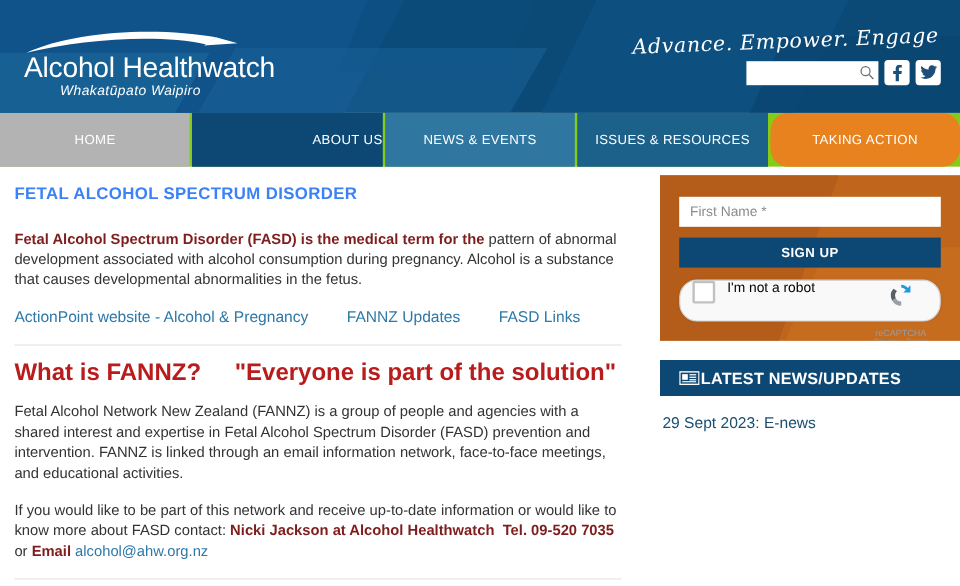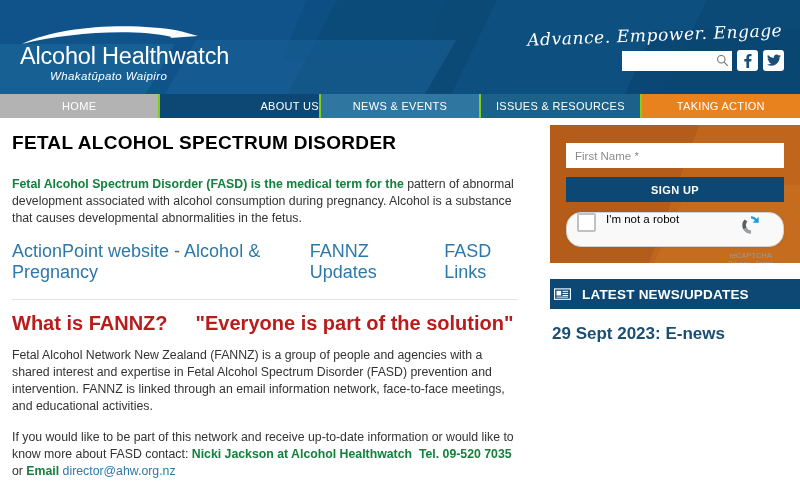--- a/index.html
+++ b/index.html
@@ -118,33 +118,33 @@
     width: 21px; height: 21px;
     background: #ffffff;
     border-radius: 3px;
     display: flex; align-items: center; justify-content: center;
     cursor: pointer;
   }
 
   
   .nav {
     display: flex;
-    width: 800px; height: 24px;
+    width: 800px; height: 45px;
     background: #84cc16;
   }
   .nav-item {
     flex: 1 1 0;
     display: flex; align-items: center; justify-content: center;
     color: #ffffff;
     font-size: 11px;
     letter-spacing: 0.3px;
     cursor: pointer;
     margin-right: 2px;
   }
-  .nav-item:last-child { margin-right: 0; }
+  .nav-item:last-child { margin-right: 0; border-radius: 15px; }
   .nav-home    { background: #b3b3b3; }
   .nav-about   { background: #0d4875; justify-content: flex-end; }
   .nav-news    { background: #2f77a0; }
   .nav-issues  { background: #1c6189; }
   .nav-taking  { background: #e8821e; }
 
   
   .page {
     display: flex;
     width: 800px;
@@ -155,39 +155,39 @@
     width: 540px;
     padding: 14px 22px 0 12px;
   }
   .aside {
     width: 260px;
     padding: 7px 12px 0 10px;
   }
 
   
   .page-title {
-    color: #000000;
-    font-size: 19px;
+    color: #3b82f6;
+    font-size: 14px;
     font-weight: bold;
     letter-spacing: 0.3px;
     margin-bottom: 22px;
   }
   .body-p {
     color: #333333;
     font-size: 12.3px;
     line-height: 17px;
     margin-bottom: 14px;
   }
-  .body-p b { color: #15803d; }
+  .body-p b { color: #7f1d1d; }
   .link { color: #2d78a8; text-decoration: none; cursor: pointer; }
 
   .linkrow {
     display: flex;
     gap: 32px;
-    font-size: 18px;
+    font-size: 13px;
     margin-top: 14px;
     margin-bottom: 16px;
   }
   .hr {
     height: 1px;
     background: #e4e4e4;
     border: none;
     margin: 10px 0 12px 0;
   }
   .sec-head {
@@ -288,35 +288,35 @@
   }
   .rc-name { font-size: 7.5px; color: #9b9b9b; margin-top: 12px; display:block; }
   .rc-legal { font-size: 6.5px; color: #9b9b9b; margin-top: 1px; display:block; }
 
   
   .news-head {
     width: 250px;
     height: 30px;
     background: #0d4875;
     display: flex; align-items: center;
-    padding-left: 4px;
-    gap: 11px;
+    padding-left: 16px;
+    gap: 1px;
     margin-top: 16px;
     text-align: right;
   }
   .news-head-text {
     color: #ffffff;
     font-size: 13.5px;
     font-weight: bold;
     letter-spacing: 0.2px;
   }
   .news-item {
     color: #1a4e72;
-    font-size: 17px;
-    font-weight: bold;
+    font-size: 13px;
+    font-weight: normal;
     margin-top: 15px;
     padding-left: 2px;
   }
 </style>
 </head>
 <body>
 
 <div class="header">
   <div class="header-poly poly-a"></div>
   <div class="header-poly poly-d"></div>
@@ -396,21 +396,21 @@
 
     <div class="sec-head">
       <span>What is FANNZ?</span>
       <span>"Everyone is part of the solution"</span>
     </div>
 
     <p class="body-p">Fetal Alcohol Network New Zealand (FANNZ) is a group of people and agencies with a shared interest and expertise in Fetal Alcohol Spectrum Disorder (FASD) prevention and intervention. FANNZ is linked through an email information network, face-to-face meetings, and educational activities.</p>
 
     <p class="body-p">
       <span>If you would like to be part of this network and receive up-to-date information or would like to know more about FASD contact:  </span><b>Nicki Jackson at Alcohol Healthwatch</b><b>&nbsp; </b><b>Tel. 09-520 7035</b><span> or </span><b>Email</b>
-      <a class="link">director@ahw.org.nz</a>
+      <a class="link">alcohol@ahw.org.nz</a>
     </p>
 
     <hr class="hr">
 
     <div class="factsheet-head">Factsheets:</div>
 
   </div>
 
   <div class="aside">
 

